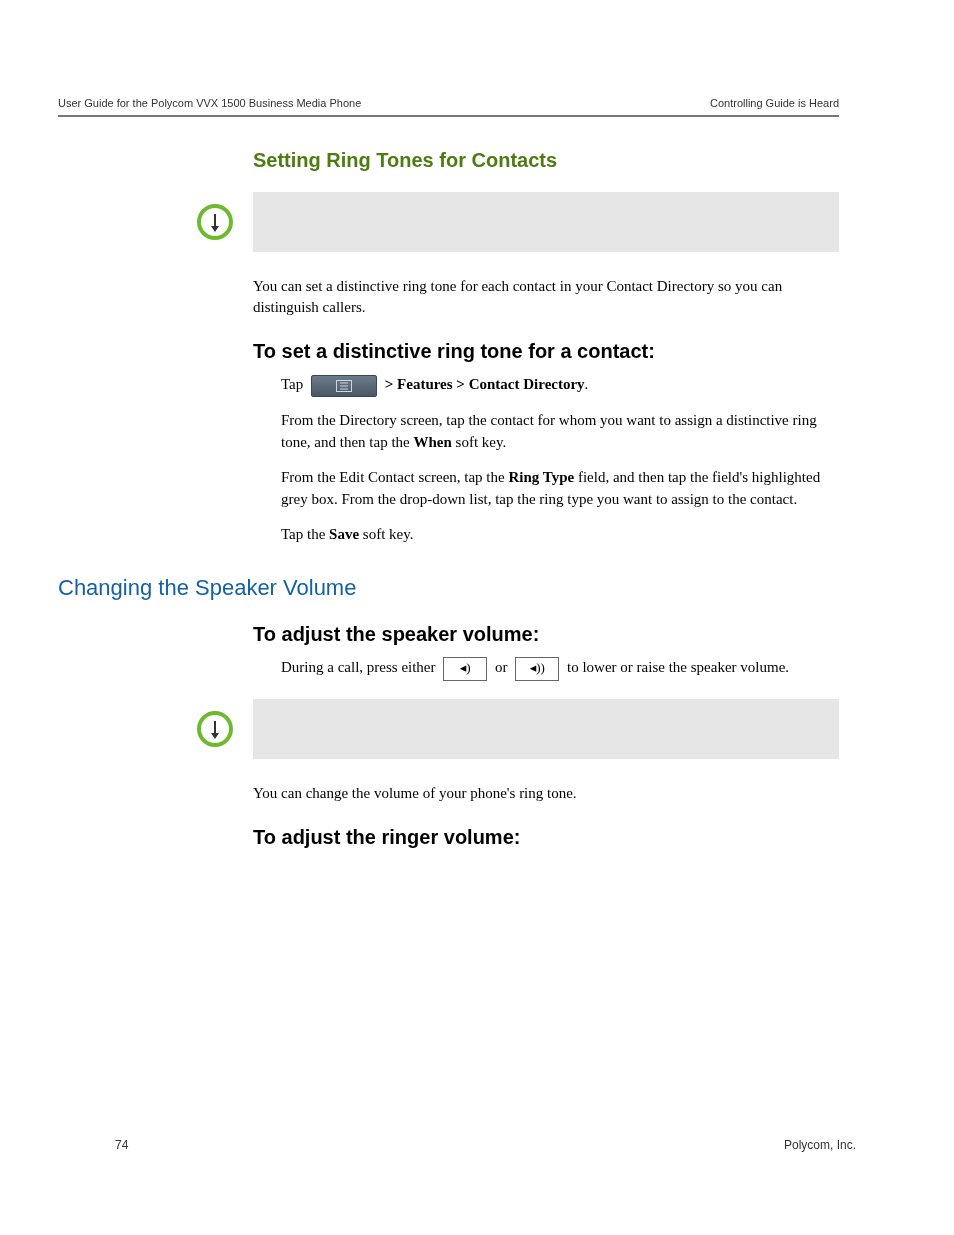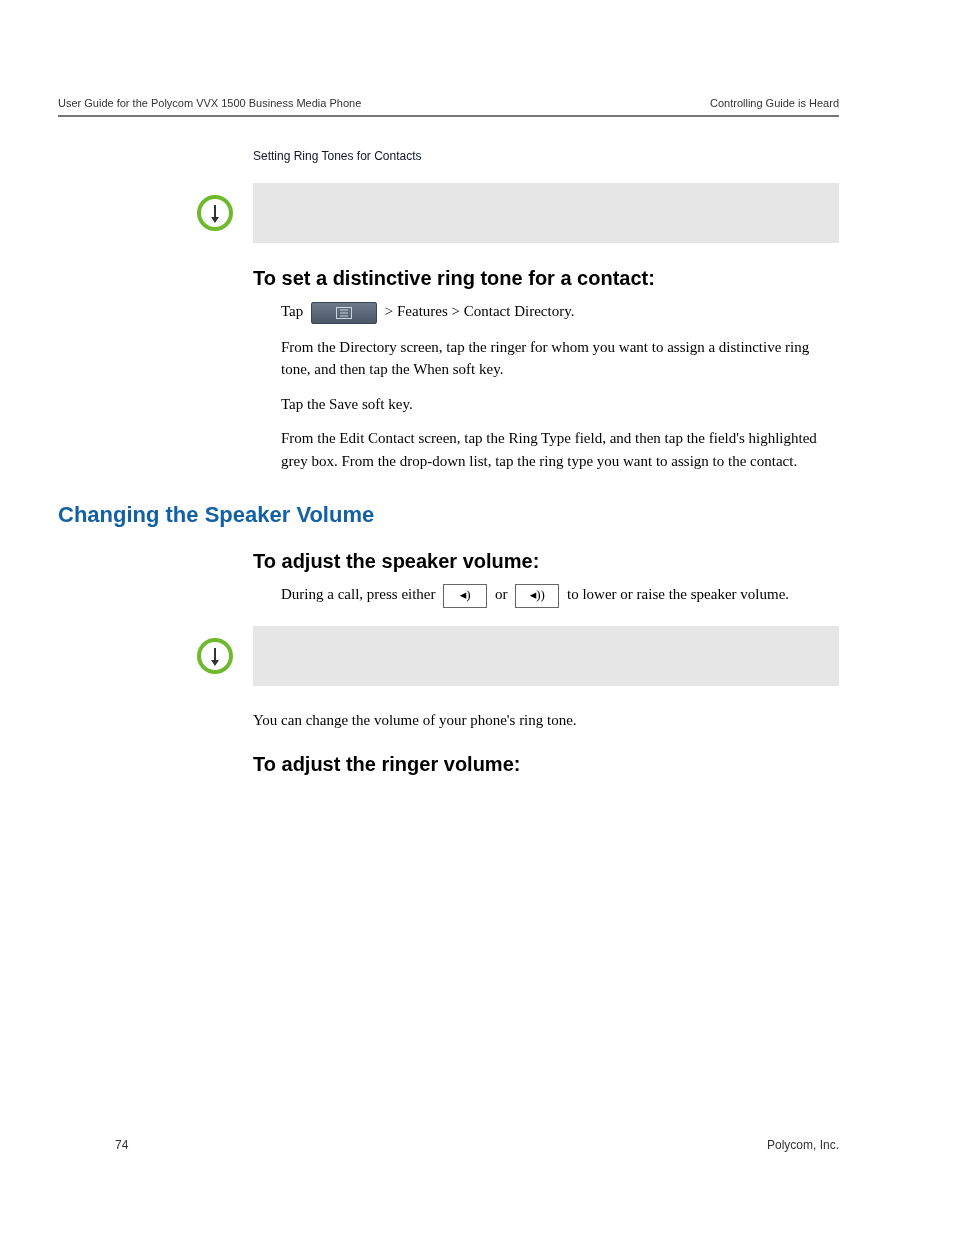--- a/index.html
+++ b/index.html
@@ -29,29 +29,29 @@
       color: #333;
       padding-bottom: 6px;
       border-bottom: 2px solid #777;
       margin-bottom: 32px;
     }
     .content-area {
       margin-left: 195px;
     }
     .h3-blue {
       font-family: Arial, Helvetica, sans-serif;
-      font-weight: normal;
-      font-size: 12px;
-      color: #0f172a;
+      font-weight: bold;
+      font-size: 20px;
+      color: #4d7c0f;
       margin-bottom: 20px;
       margin-top: 10px;
     }
     .h2-blue {
       font-family: Arial, Helvetica, sans-serif;
-      font-weight: bold;
+      font-weight: normal;
       font-size: 22px;
       color: #1360a5;
       margin-top: 30px;
       margin-bottom: 14px;
     }
     .note-block {
       display: flex;
       align-items: flex-start;
       margin-bottom: 24px;
     }
@@ -151,29 +151,29 @@
       border-radius: 0;
       background: #fff;
       margin: 0 4px;
       font-size: 13px;
       padding-bottom: 1px;
     }
     .footer {
       position: absolute;
       bottom: 90px;
       left: 115px;
-      right: 115px;
+      right: 98px;
       display: flex;
       justify-content: space-between;
       font-family: Arial, Helvetica, sans-serif;
       font-size: 12px;
       color: #333;
     }
     .bold {
-      font-weight: normal;
+      font-weight: bold;
     }
   </style>
 </head>
 <body>
 
 <div class="page">
 
   <div class="header-row">
     <span>User Guide for the Polycom VVX 1500 Business Media Phone</span>
     <span>Controlling Guide is Heard</span>
@@ -187,39 +187,40 @@
     <div class="note-icon-col">
       <svg class="note-icon" viewBox="0 0 40 40">
         <circle cx="20" cy="20" r="16" fill="none" stroke="#6fb92d" stroke-width="4"></circle>
         <path d="M20 10 L24 16 L21 16 L21 28 L19 28 L19 16 L16 16 Z" fill="#333" transform="rotate(180 20 20)"></path>
       </svg>
     </div>
     <div class="note-body"></div>
   </div>
 
   <div class="content-area">
+    <p class="body-p">You can set a distinctive ring tone for each contact in your Contact Directory so you can distinguish callers.</p>
 
     <div class="sub-head">To set a distinctive ring tone for a contact:</div>
 
     <div class="step">
       <span>Tap</span>
       <span class="inline-btn menu"></span>
       <span class="bold"> &gt; Features &gt; Contact Directory</span><span>.</span>
     </div>
 
     <div class="step">
-      <span>From the Directory screen, tap the ringer for whom you want to assign a distinctive ring tone, and then tap the </span><span class="bold">When</span><span> soft key.</span>
+      <span>From the Directory screen, tap the contact for whom you want to assign a distinctive ring tone, and then tap the </span><span class="bold">When</span><span> soft key.</span>
+    </div>
+
+    <div class="step">
+      <span>From the Edit Contact screen, tap the </span><span class="bold">Ring Type</span><span> field, and then tap the field's highlighted grey box. From the drop-down list, tap the ring type you want to assign to the contact.</span>
     </div>
 
     <div class="step">
       <span>Tap the </span><span class="bold">Save</span><span> soft key.</span>
-    </div>
-
-    <div class="step">
-      <span>From the Edit Contact screen, tap the </span><span class="bold">Ring Type</span><span> field, and then tap the field's highlighted grey box. From the drop-down list, tap the ring type you want to assign to the contact.</span>
     </div>
 
   </div>
 
   <div class="h2-blue">Changing the Speaker Volume</div>
 
   <div class="content-area">
 
     <div class="sub-head">To adjust the speaker volume:</div>
 

